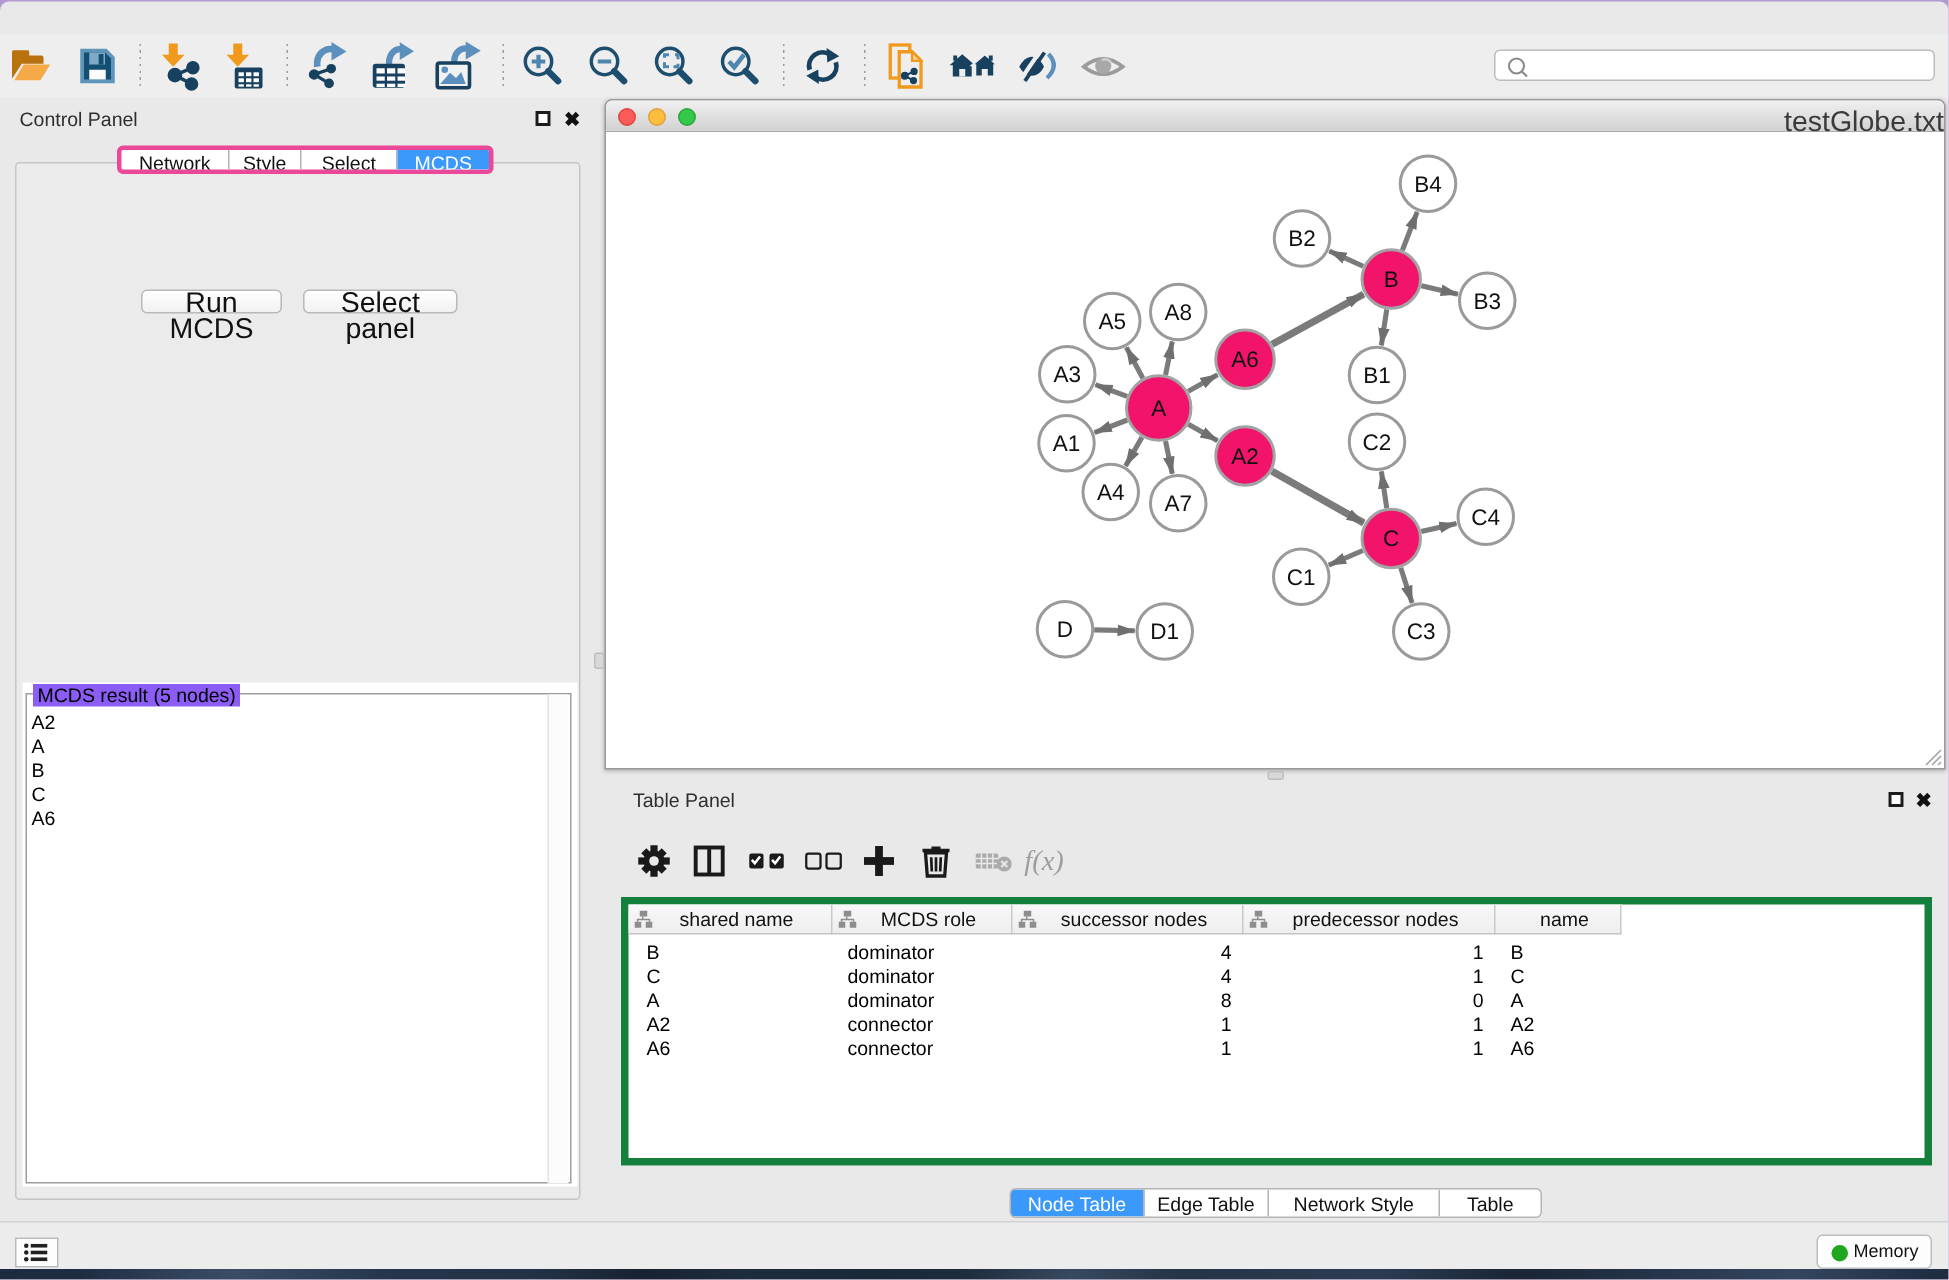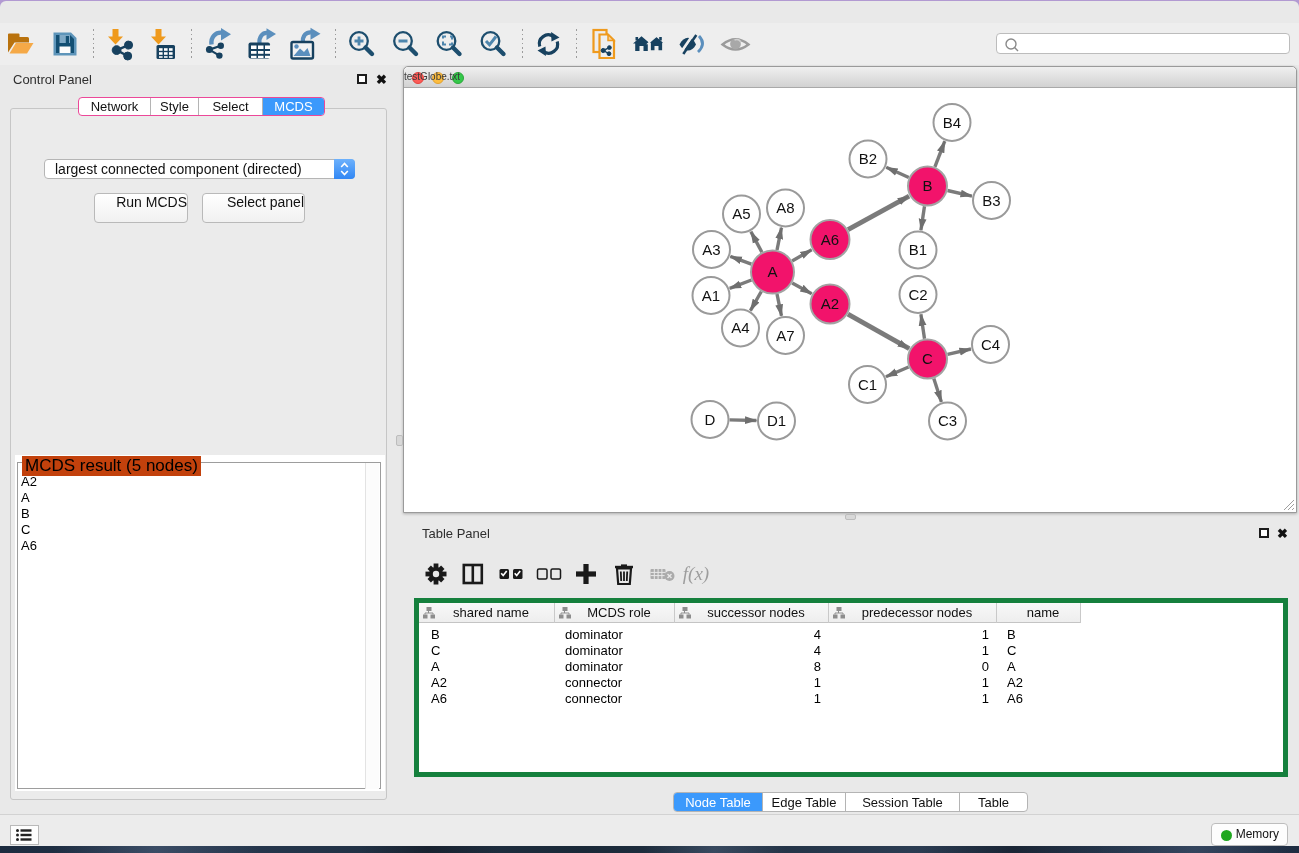--- a/index.html
+++ b/index.html
@@ -14,42 +14,42 @@
 #titlebar .t3{left:47px;background:#34c84a;border:1px solid #2ca73b}
 #titletext{position:absolute;width:100%;top:4px;text-align:center;font-size:13.5px;color:#3f3f3f}
 
 #toolbar{position:absolute;left:0;top:22px;width:1299px;height:42px;background:#eeeeee}
 .tsep{position:absolute;top:6px;width:1px;height:30px;background-image:repeating-linear-gradient(to bottom,#9c9c9c 0 1.5px,transparent 1.5px 4.5px)}
 #searchbox{position:absolute;left:996px;top:10px;width:294px;height:21px;background:#fff;border:1px solid #bcbcbc;border-radius:4px}
 
 #cp-title{position:absolute;left:13px;top:71px;font-size:13px;color:#2e2e2e}
 .float-ico{position:absolute;width:10px;height:10px;border:2px solid #1c1c1c;background:#fff}
 .close-ico{position:absolute;font-size:13px;font-weight:bold;color:#111}
-#cp-tabs{position:absolute;left:78px;top:96px;height:19px;display:flex;font-size:13px;border:1px solid #ec4899;border-radius:4px;background:#fff;overflow:hidden;z-index:5}
+#cp-tabs{position:absolute;left:78px;top:96px;height:19px;display:flex;font-size:13px;border:3px solid #ec4899;border-radius:4px;background:#fff;overflow:hidden;z-index:5}
 #cp-tabs .tab{line-height:18px;color:#111;border-right:1px solid #b4b4b4;text-align:center}
 #cp-tabs .tab:last-child{border-right:none}
 #cp-tabs .sel{background:#3b99fc;color:#fff}
 #cp-box{position:absolute;left:10px;top:107px;width:377px;height:692px;border:1px solid #c6c6c6;border-radius:3px;background:#ebebeb}
 #opt-label{position:absolute;left:0px;top:136px;width:397px;text-align:center;font-size:14px;color:#101010}
 #dropdown{position:absolute;left:44px;top:158px;width:311px;height:20px;background:#fff;border:1px solid #b5b5b5;border-radius:4px;font-size:14px;color:#111;line-height:18px;padding-left:10px}
 #dd-btn{position:absolute;right:-1px;top:-1px;width:21px;height:20px;border-radius:0 4px 4px 0;background:linear-gradient(#6db1fc,#3187f4);color:#fff;text-align:center}
-.btn{position:absolute;height:30px;background:linear-gradient(#ffffff,#f1f1f1);border:1px solid #b9b9b9;border-radius:4px;font-size:14px;color:#111;text-align:right;line-height:17px}
+.btn{position:absolute;height:16px;background:linear-gradient(#ffffff,#f1f1f1);border:1px solid #b9b9b9;border-radius:4px;font-size:19px;color:#111;text-align:center;line-height:17px}
 #resultbox{position:absolute;left:15px;top:454px;width:370px;height:336px;background:#fff}
 #fieldset{position:absolute;left:2px;top:7px;width:364px;height:327px;border:1px solid #9d9d9d}
-#legend{position:absolute;left:4px;top:-7px;background:#c2410c;padding:0 3px;font-size:17px;color:#000}
+#legend{position:absolute;left:4px;top:-7px;background:#8b5cf6;padding:0 3px;font-size:13px;color:#000}
 #mlist{position:absolute;left:6px;top:19px;font-size:13px;color:#000;line-height:16px}
 #rscroll{position:absolute;right:6px;top:8px;width:14px;height:326px;background:#fcfcfc;border-left:1px solid #e3e3e3}
 
 #netwin{position:absolute;left:403px;top:65px;width:894px;height:447px;background:#fff;border:1px solid #9a9a9a;border-radius:5px 5px 0 0;box-shadow:0 1px 3px rgba(0,0,0,.25)}
 #nw-title{position:absolute;left:0;top:0;width:100%;height:21px;background:linear-gradient(#f0f0f0,#d2d2d2);border-bottom:1px solid #a9a9a9;border-radius:5px 5px 0 0}
 #nw-title .t1{left:8px;background:#fc5b57;border:1px solid #e2443f}
 #nw-title .t2{left:28px;background:#fdbd3e;border:1px solid #e0a135}
 #nw-title .t3{left:48px;background:#34c84a;border:1px solid #2ca73b}
 #nw-title .tl{top:5px}
-#nw-text{position:absolute;width:100%;top:4px;text-align:left;font-size:10px;color:#3a3a3a}
+#nw-text{position:absolute;width:100%;top:4px;text-align:right;font-size:19px;color:#3a3a3a}
 
 #tp-title{position:absolute;left:422px;top:525px;font-size:13px;color:#2e2e2e}
 #tp-toolbar{position:absolute;left:417px;top:555px}
 #tbl{position:absolute;left:414px;top:597px;width:874px;height:179px;background:#fff;border:5px solid #15803d}
 #tbl-head{position:absolute;left:0;top:0;height:20px;width:662px;background:linear-gradient(#f8f8f8,#eeeeee);border-bottom:1px solid #c4c4c4;font-size:13px;color:#111}
 .hcol{position:absolute;top:0;height:20px;border-right:1px solid #c9c9c9;text-align:center;line-height:20px;padding-left:9px;box-sizing:border-box}
 .hico{position:absolute;left:4px;top:4px}
 #tbl-rows{position:absolute;left:0;top:24px;width:100%;font-size:13px;color:#000}
 .trow{position:absolute;height:16px;width:100%}
 .trow span{position:absolute;line-height:16px}
@@ -235,24 +235,20 @@
   <div id="cp-title">Control Panel</div>
   <div class="float-ico" style="left:357px;top:73px"></div>
   <div class="close-ico" style="left:376px;top:71px">✖</div>
   <div id="cp-tabs">
       <div class="tab" style="width:72px">Network</div>
       <div class="tab" style="width:48px">Style</div>
       <div class="tab" style="width:64px">Select</div>
       <div class="tab sel" style="width:61px">MCDS</div>
     </div>
   <div id="cp-box"></div>
-  <div id="dropdown">largest connected component (directed)<div id="dd-btn"><svg width="9" height="14" viewBox="0 0 9 14" style="margin-top:3px">
-          <path d="M1.2 5 L4.5 1.5 L7.8 5" fill="none" stroke="#fff" stroke-width="1.6"></path>
-          <path d="M1.2 9 L4.5 12.5 L7.8 9" fill="none" stroke="#fff" stroke-width="1.6"></path>
-        </svg></div></div>
   <div class="btn" style="left:94px;top:192px;width:94px">Run MCDS</div>
   <div class="btn" style="left:202px;top:192px;width:103px">Select panel</div>
   <div id="resultbox">
     <div id="fieldset">
         <div id="legend">MCDS result (5 nodes)</div>
       </div>
     <div id="mlist">A2<br>A<br>B<br>C<br>A6</div>
     <div id="rscroll"></div>
   </div>
   <div id="netwin">
@@ -475,21 +471,21 @@
           <span style="left:146px">connector</span>
           <span style="left:256px;width:146px;text-align:right">1</span>
           <span style="left:410px;width:160px;text-align:right">1</span>
           <span style="left:588px">A6</span>
         </div>
     </div>
   </div>
   <div id="bot-tabs">
       <div class="tab sel" style="width:89px">Node Table</div>
       <div class="tab" style="width:83px">Edge Table</div>
-      <div class="tab" style="width:114px">Session Table</div>
+      <div class="tab" style="width:114px">Network Style</div>
       <div class="tab" style="width:67px">Table</div>
     </div>
   <div id="statusbar">
     <div id="sb-left"><svg width="16" height="14" viewBox="0 0 16 14" style="margin:2px 0 0 5px">
           <g fill="#222">
             <circle cx="1.5" cy="2.5" r="1.5"></circle>
             <rect x="4.5" y="1.3" width="11" height="2.4"></rect>
             <circle cx="1.5" cy="7" r="1.5"></circle>
             <rect x="4.5" y="5.8" width="11" height="2.4"></rect>
             <circle cx="1.5" cy="11.5" r="1.5"></circle>

